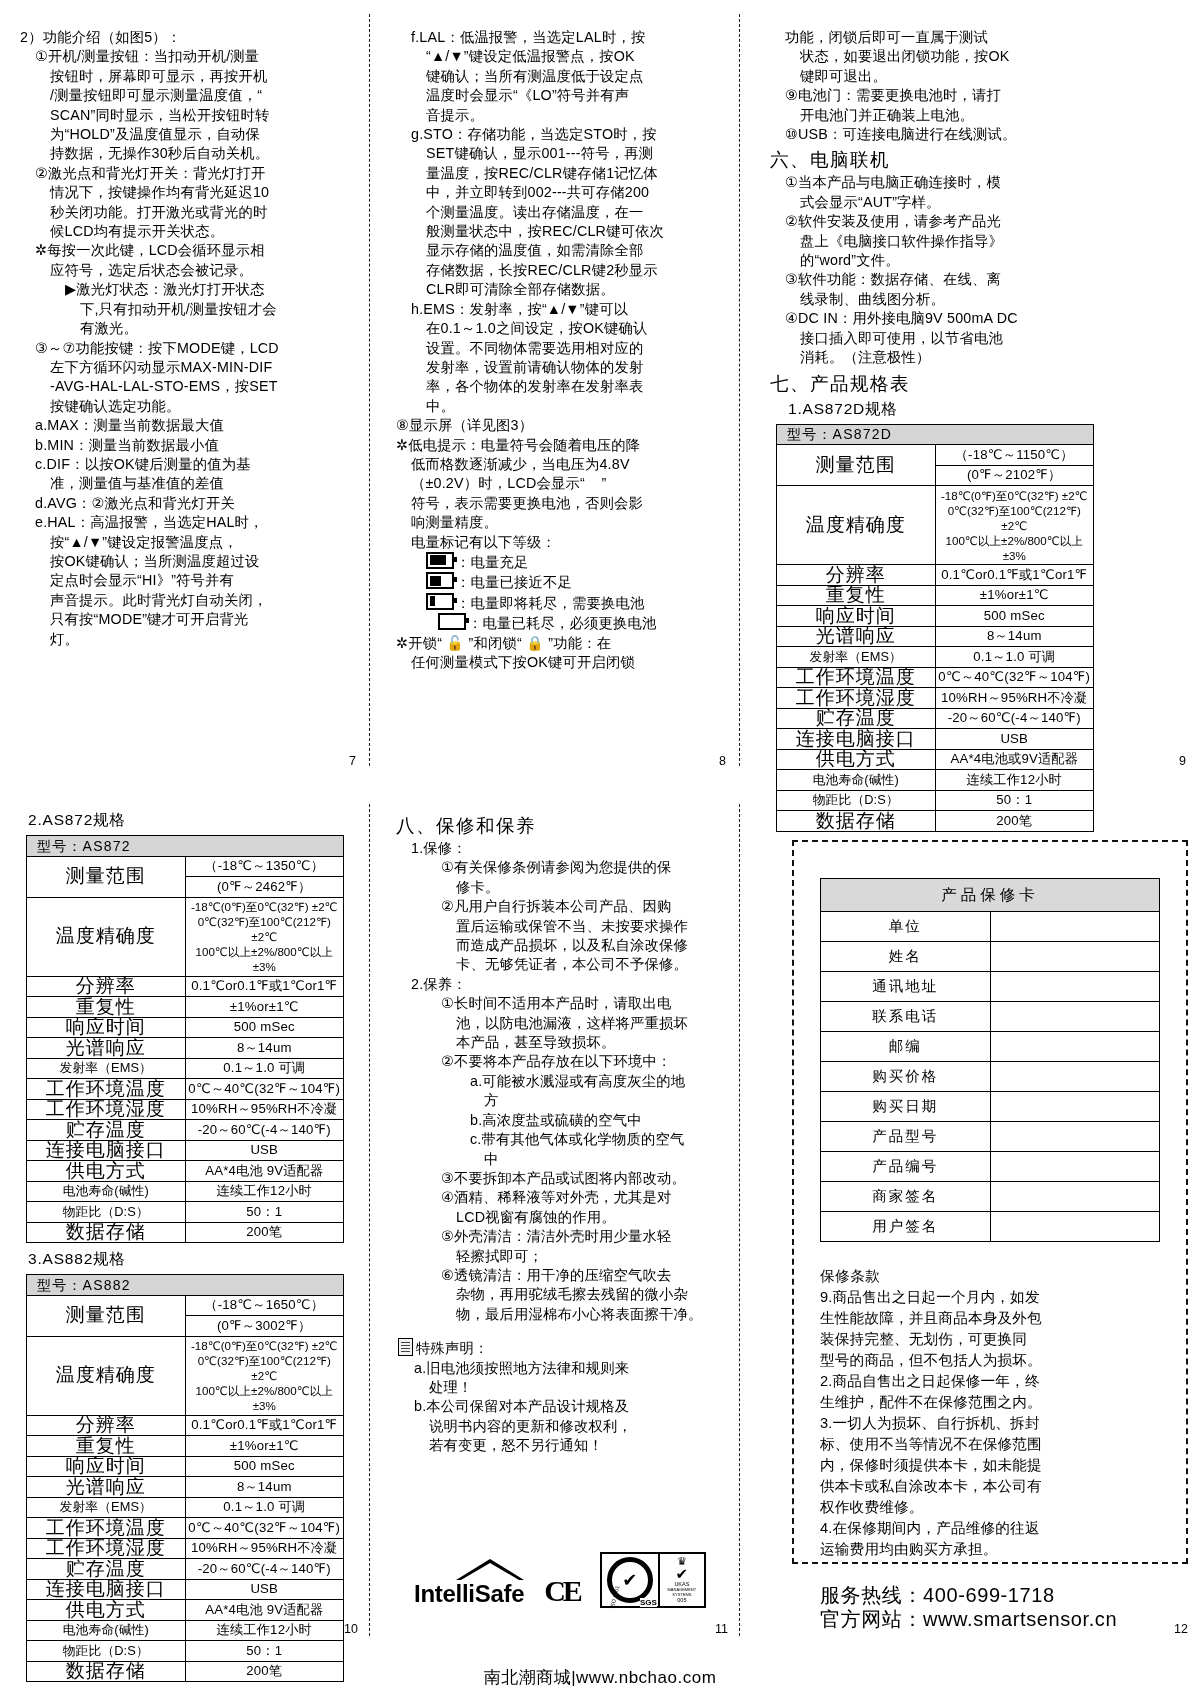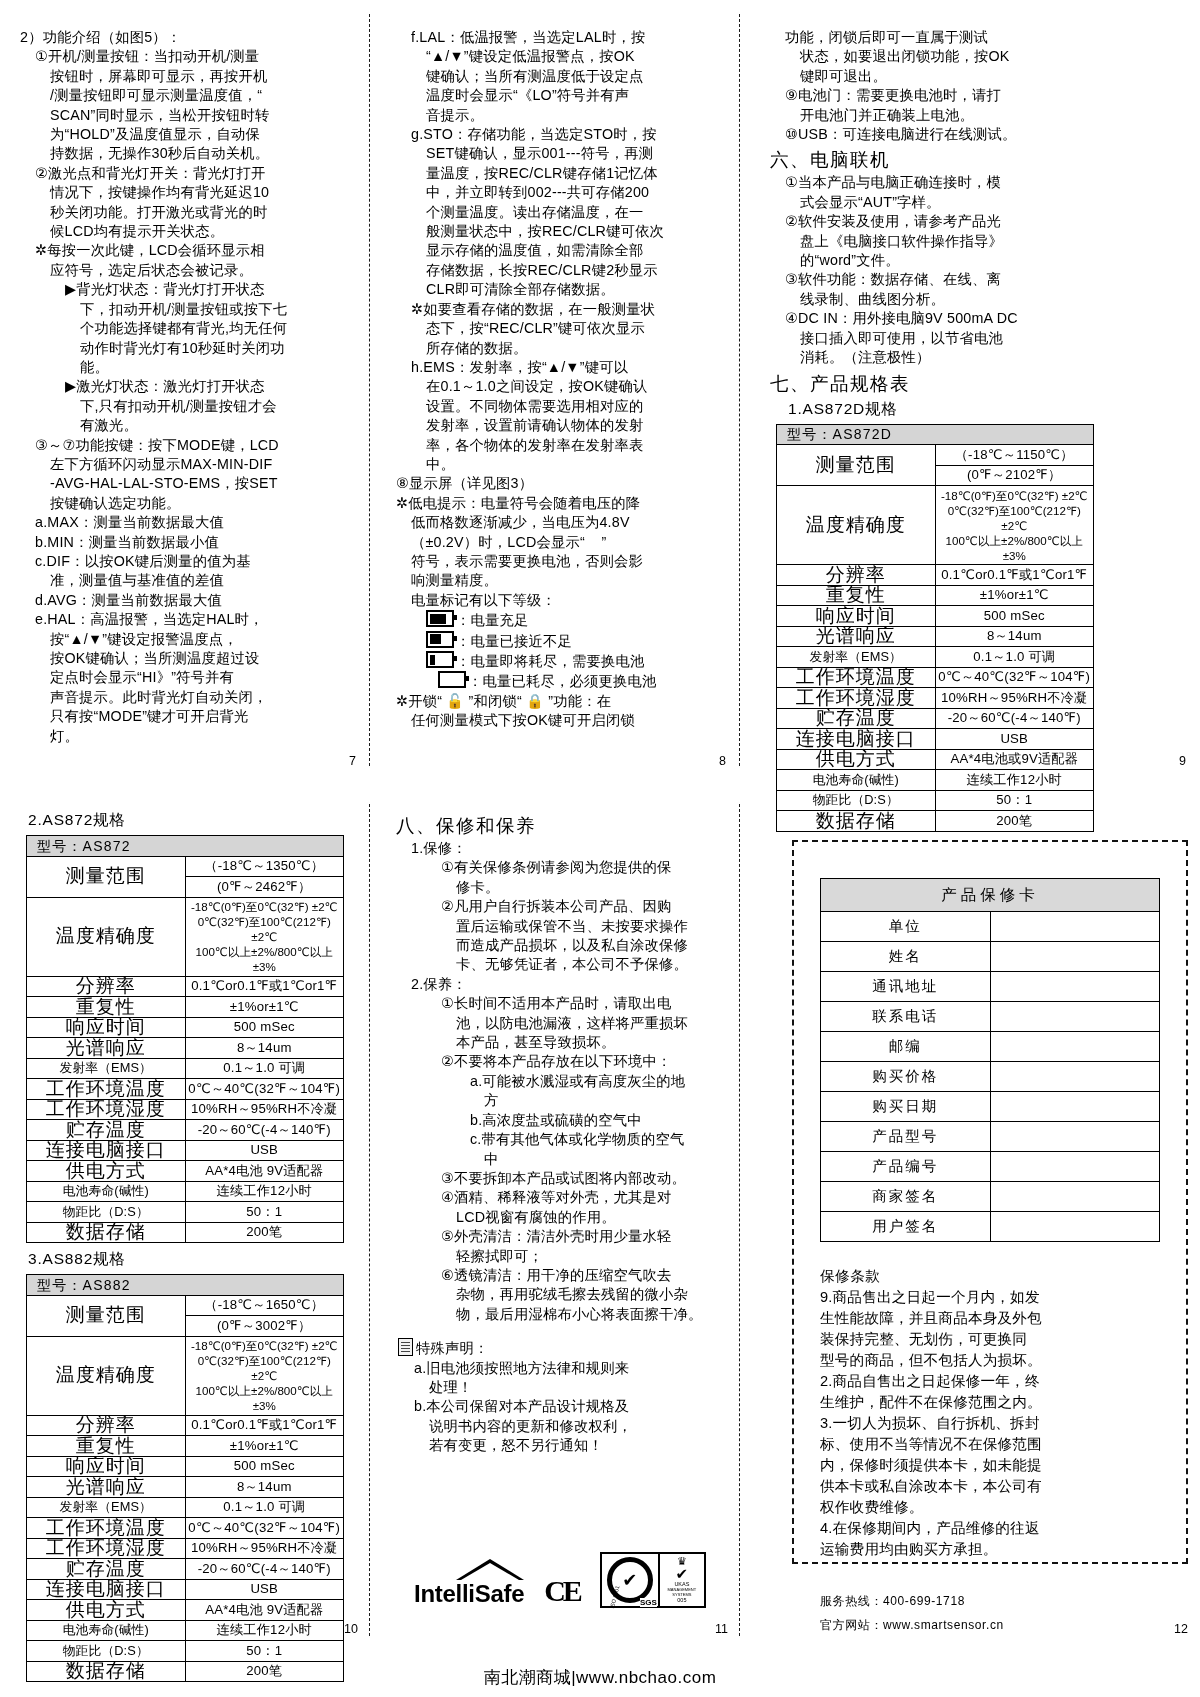--- a/index.html
+++ b/index.html
@@ -80,21 +80,21 @@
   table.warranty td{
     border:1.4px solid #000;height:27px;font-size:14.5px;
     text-align:center;letter-spacing:2px;
   }
   table.warranty td.w-hdr{
     background:#d9d9d9;letter-spacing:4px;font-size:15.5px;height:30px;
   }
   table.warranty td.w-lbl{width:108px;}
   .terms{margin-top:24px;font-size:14.6px;line-height:21px;letter-spacing:.2px;white-space:pre-wrap;word-break:break-all;}
   .terms-h{font-size:14.6px;line-height:21px;letter-spacing:.5px;}
-  .contact{margin-top:29px;font-size:12px;line-height:24px;letter-spacing:.6px;}
+  .contact{margin-top:23px;font-size:20px;line-height:24px;letter-spacing:.6px;}
 
   
   .pnum{position:absolute;font-size:12.5px;}
 
   
   .logos{
     position:absolute;left:20px;right:10px;bottom:52px;
     display:flex;align-items:flex-end;gap:20px;justify-content:center;
   }
   .intelli{font-weight:bold;font-size:24px;letter-spacing:-.3px;position:relative;}
@@ -155,37 +155,32 @@
 /测量按钮即可显示测量温度值，“
 SCAN”同时显示，当松开按钮时转
 为“HOLD”及温度值显示，自动保
 持数据，无操作30秒后自动关机。</div>
           <div class="tx hang1 ind1">②激光点和背光灯开关：背光灯打开
 情况下，按键操作均有背光延迟10
 秒关闭功能。打开激光或背光的时
 候LCD均有提示开关状态。</div>
           <div class="tx hang1 ind1">✲每按一次此键，LCD会循环显示相
 应符号，选定后状态会被记录。</div>
-          <div class="tx hang2 ind2">▶背光灯状态：背光灯打开状态
-下，扣动开机/测量按钮或按下七
-个功能选择键都有背光,均无任何
-动作时背光灯有10秒延时关闭功
-能。</div>
           <div class="tx hang2 ind2">▶激光灯状态：激光灯打开状态
 下,只有扣动开机/测量按钮才会
 有激光。</div>
           <div class="tx hang1 ind1">③～⑦功能按键：按下MODE键，LCD
 左下方循环闪动显示MAX-MIN-DIF
 -AVG-HAL-LAL-STO-EMS，按SET
 按键确认选定功能。</div>
           <div class="tx hang1 ind1">a.MAX：测量当前数据最大值</div>
           <div class="tx hang1 ind1">b.MIN：测量当前数据最小值</div>
           <div class="tx hang1 ind1">c.DIF：以按OK键后测量的值为基
 准，测量值与基准值的差值</div>
-          <div class="tx hang1 ind1">d.AVG：测量当前数据最大值</div>
+          <div class="tx hang1 ind1">d.AVG：②激光点和背光灯开关</div>
           <div class="tx hang1 ind1">e.HAL：高温报警，当选定HAL时，
 按“▲/▼”键设定报警温度点，
 按OK键确认；当所测温度超过设
 定点时会显示“HI》”符号并有
 声音提示。此时背光灯自动关闭，
 只有按“MODE”键才可开启背光
 灯。</div>
         </div>
     </div>
     <div class="pnum" style="right:14px;bottom:22px;">7</div>
@@ -201,23 +196,20 @@
 音提示。</div>
           <div class="tx hang1 ind1">g.STO：存储功能，当选定STO时，按
 SET键确认，显示001---符号，再测
 量温度，按REC/CLR键存储1记忆体
 中，并立即转到002---共可存储200
 个测量温度。读出存储温度，在一
 般测量状态中，按REC/CLR键可依次
 显示存储的温度值，如需清除全部
 存储数据，长按REC/CLR键2秒显示
 CLR即可清除全部存储数据。</div>
-          <div class="tx hang1 ind1">✲如要查看存储的数据，在一般测量状
-态下，按“REC/CLR”键可依次显示
-所存储的数据。</div>
           <div class="tx hang1 ind1">h.EMS：发射率，按“▲/▼”键可以
 在0.1～1.0之间设定，按OK键确认
 设置。不同物体需要选用相对应的
 发射率，设置前请确认物体的发射
 率，各个物体的发射率在发射率表
 中。</div>
           <div class="tx hang1 ind0">⑧显示屏（详见图3）</div>
           <div class="tx hang1 ind0">✲低电提示：电量符号会随着电压的降
 低而格数逐渐减少，当电压为4.8V
 （±0.2V）时，LCD会显示“    ”

